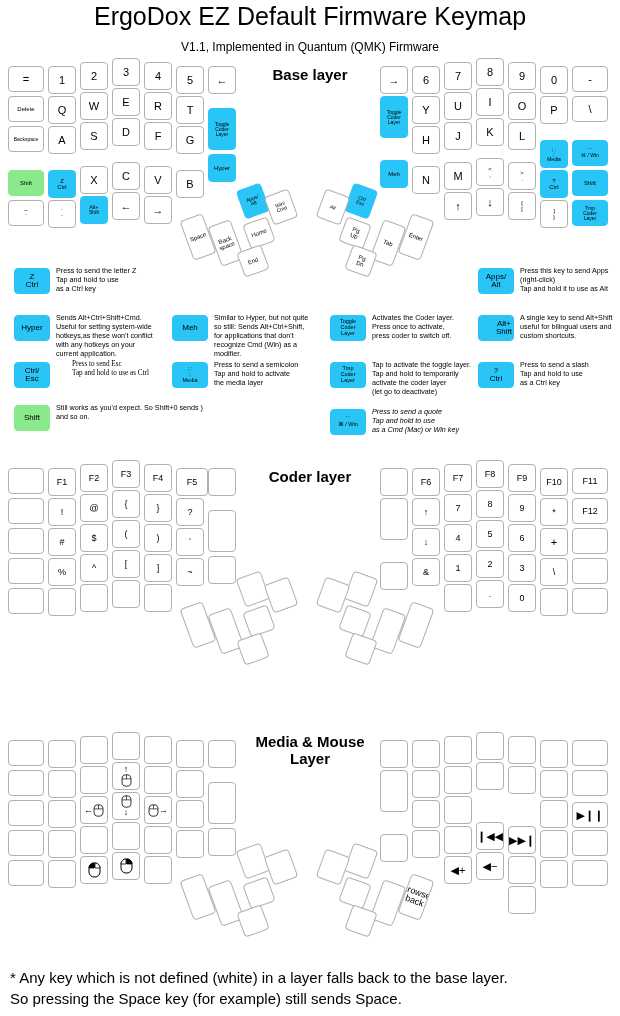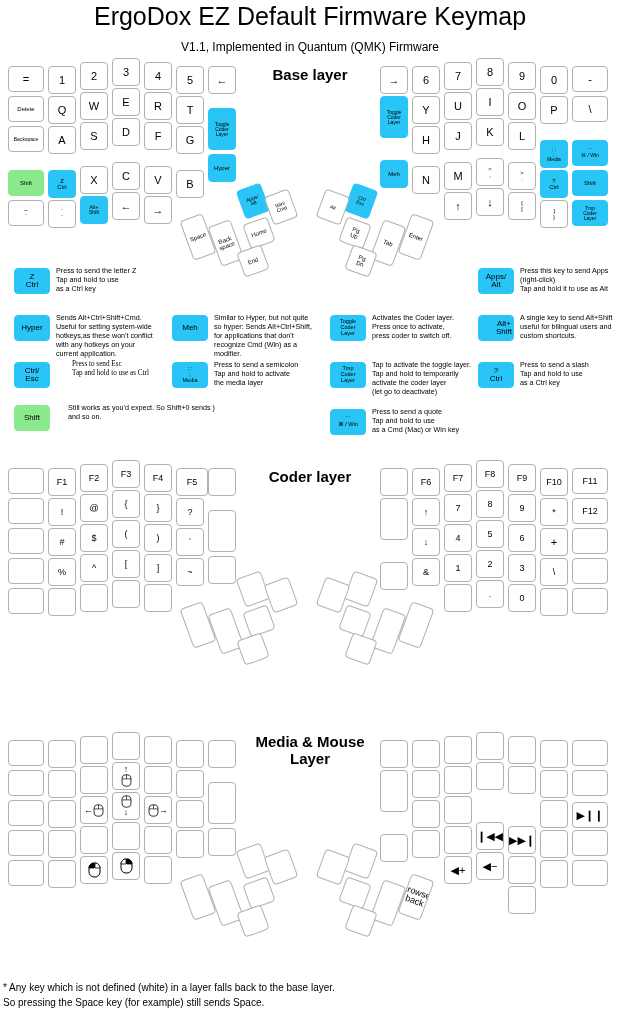--- a/index.html
+++ b/index.html
@@ -37,21 +37,21 @@
   .legend-key{
     position:absolute;width:36px;height:26px;box-sizing:border-box;
     border:1px solid #b0b0b0;border-radius:4px;
     display:flex;align-items:center;justify-content:center;
     font-size:8px;text-align:center;line-height:1.05;white-space:pre-line;
   }
   .legend-text{
     position:absolute;font-size:7.2px;line-height:1.25;white-space:pre-line;
   }
   .footer{
-    position:absolute;left:3px;bottom:6px;font-size:10px;line-height:1.45;
+    position:absolute;left:10px;bottom:6px;font-size:15px;line-height:1.45;
     white-space:pre-line;
   }
 </style>
 </head>
 <body>
 
 <h1 class="title">ErgoDox EZ Default Firmware Keymap</h1>
 <div class="subtitle">V1.1, Implemented in Quantum (QMK) Firmware</div>
 
 <div class="layer-title" style="left:262px;top:66px;width:96px;">Base layer</div>
@@ -805,24 +805,24 @@
     <div class="legend-text" style="left: 56px; top: 313px; width: 152px;">Sends Alt+Ctrl+Shift+Cmd.
 Useful for setting system-wide
 hotkeys,as these won't conflict
 with any hotkeys on your
 current application.</div>
     <div class="legend-key cyan" style="background: rgb(41, 197, 246); border-color: rgb(41, 197, 246); left: 14px; top: 362px;">Ctrl/
 Esc</div>
     <div class="legend-text" style="left: 72px; top: 360px; width: 152px; font-family: Liberation Serif, serif;">Press to send Esc
 Tap and hold to use as Ctrl</div>
     <div class="legend-key green" style="background: rgb(138, 233, 138); border-color: rgb(138, 233, 138); left: 14px; top: 405px;">Shift</div>
-    <div class="legend-text" style="left: 68px; top: 403px; width: 152px;">Still works as you'd expect. So Shift+0 sends ) and so on.</div>
+    <div class="legend-text" style="left: 56px; top: 403px; width: 152px;">Still works as you'd expect. So Shift+0 sends ) and so on.</div>
     <div class="legend-key cyan" style="background: rgb(41, 197, 246); border-color: rgb(41, 197, 246); left: 172px; top: 315px;">Meh</div>
     <div class="legend-text" style="left: 214px; top: 313px; width: 152px;">Similar to Hyper, but not quite
-so hyper: Sends Alt+Ctrl+Shift,
+so still: Sends Alt+Ctrl+Shift,
 for applications that don't
 recognize Cmd (Win) as a
 modifier.</div>
     <div class="legend-key cyan" style="background: rgb(41, 197, 246); border-color: rgb(41, 197, 246); left: 172px; top: 362px; font-size: 5.5px;">; :
 ;
 Media</div>
     <div class="legend-text" style="left: 214px; top: 360px; width: 152px;">Press to send a semicolon
 Tap and hold to activate
 the media layer</div>
     <div class="legend-key cyan" style="background: rgb(41, 197, 246); border-color: rgb(41, 197, 246); left: 330px; top: 315px; font-size: 5.5px;">Toggle
@@ -833,21 +833,21 @@
 press coder to switch off.</div>
     <div class="legend-key cyan" style="background: rgb(41, 197, 246); border-color: rgb(41, 197, 246); left: 330px; top: 362px; font-size: 5.5px;">Tmp
 Coder
 Layer</div>
     <div class="legend-text" style="left: 372px; top: 360px; width: 152px;">Tap to activate the toggle layer.
 Tap and hold to temporarily
 activate the coder layer
 (let go to deactivate)</div>
     <div class="legend-key cyan" style="background: rgb(41, 197, 246); border-color: rgb(41, 197, 246); left: 330px; top: 409px; font-size: 5.5px;">‘‘ ‘
 ⌘ / Win</div>
-    <div class="legend-text" style="left: 372px; top: 407px; width: 152px;">Press to send a quote
+    <div class="legend-text" style="left: 372px; top: 407px; width: 152px; font-style: italic;">Press to send a quote
 Tap and hold to use
 as a Cmd (Mac) or Win key</div>
     <div class="legend-key cyan" style="background: rgb(41, 197, 246); border-color: rgb(41, 197, 246); left: 478px; top: 268px;">Apps/
 Alt</div>
     <div class="legend-text" style="left: 520px; top: 266px; width: 152px;">Press this key to send Apps
 (right-click)
 Tap and hold it to use as Alt</div>
     <div class="legend-key cyan" style="background: rgb(41, 197, 246); border-color: rgb(41, 197, 246); left: 478px; top: 315px; padding-left: 16px;">Alt+
 Shift</div>
     <div class="legend-text" style="left: 520px; top: 313px; width: 152px;">A single key to send Alt+Shift

